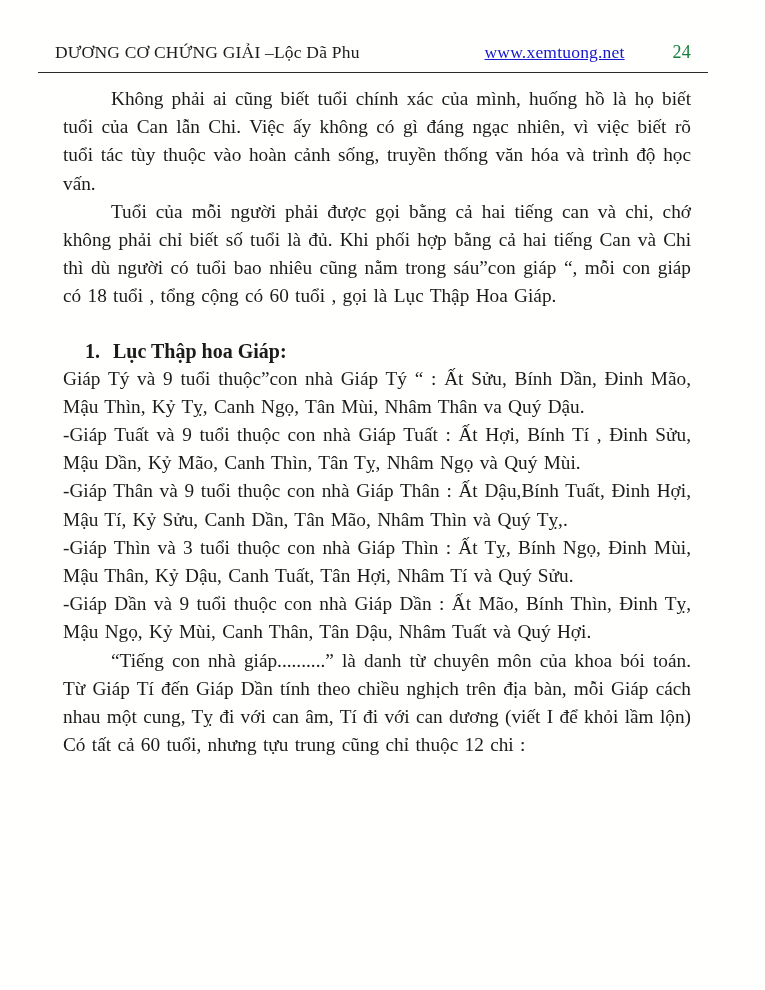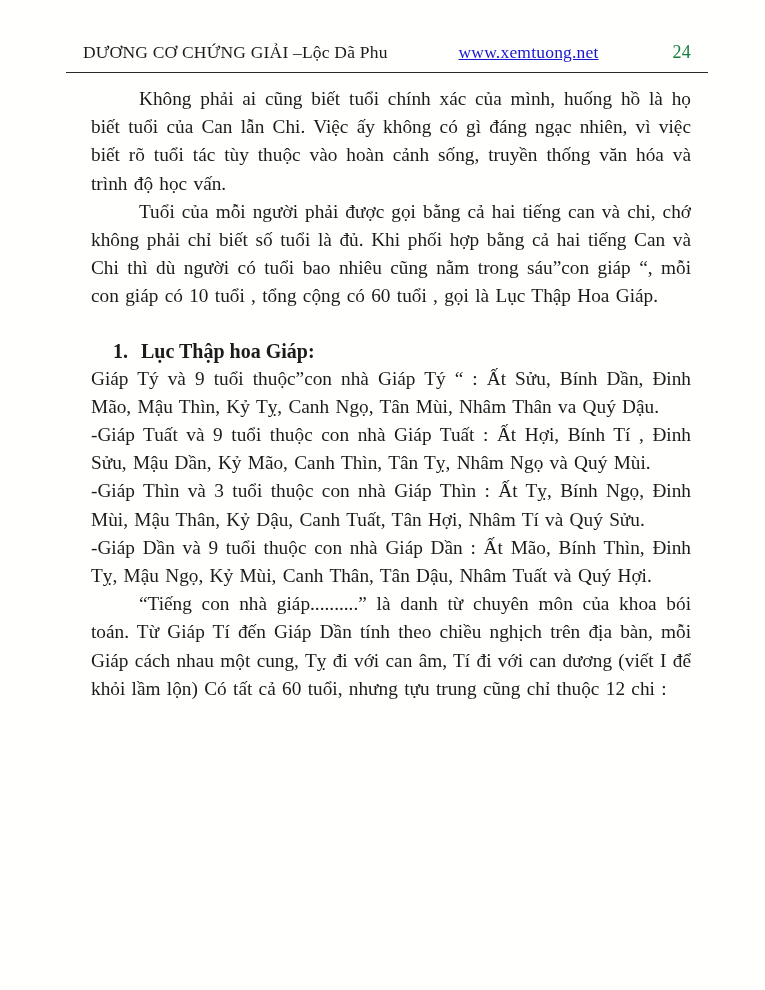--- a/index.html
+++ b/index.html
@@ -7,39 +7,39 @@
     padding: 0;
     background: #ffffff;
     width: 765px;
     height: 990px;
     overflow: hidden;
   }
   .page {
     box-sizing: border-box;
     width: 765px;
     height: 990px;
-    padding: 42px 74px 0 83px;
+    padding: 42px 74px 0 55px;
     background: #fffffe;
     font-family: "Liberation Serif", "DejaVu Serif", serif;
     color: #1b1b1b;
   }
   .header {
     display: flex;
     justify-content: space-between;
     align-items: baseline;
     font-size: 17.5px;
     letter-spacing: 0.2px;
   }
   .header-title {
     white-space: nowrap;
   }
   .header-right {
     display: flex;
     align-items: flex-start;
-    gap: 74px;
+    gap: 48px;
   }
   .header-link {
     color: #1717cc;
     text-decoration: underline;
     cursor: pointer;
   }
   .page-number {
     font-size: 18px;
     color: #15803d;
   }
@@ -89,30 +89,31 @@
       <span class="page-number">24</span>
     </span>
   </div>
 
   <div class="header-rule"></div>
 
   <div class="content">
 
     <p class="para indent">Không phải ai cũng biết tuổi chính xác của mình, huống hồ là họ biết tuổi của Can lẫn Chi. Việc ấy không có gì đáng ngạc nhiên, vì việc biết rõ tuổi tác tùy thuộc vào hoàn cảnh sống, truyền thống văn hóa và trình độ học vấn.</p>
 
-    <p class="para indent">Tuổi của mỗi người phải được gọi bằng cả hai tiếng can và chi, chớ không phải chỉ biết số tuổi là đủ. Khi phối hợp bằng cả hai tiếng Can và Chi thì dù người có tuổi bao nhiêu cũng nằm trong sáu”con giáp “, mỗi con giáp có 10 tuổi , tổng cộng có 60 tuổi , gọi là Lục Thập Hoa Giáp.</p>
+    <p class="para indent">Tuổi của mỗi người phải được gọi bằng cả hai tiếng can và chi, chớ không phải chỉ biết số tuổi là đủ. Khi phối hợp bằng cả hai tiếng Can và Chi thì dù người có tuổi bao nhiêu cũng nằm trong sáu”con giáp “, mỗi con giáp có 18 tuổi , tổng cộng có 60 tuổi , gọi là Lục Thập Hoa Giáp.</p>
 
     <div class="heading">
       <span class="num">1.</span>
       <span class="txt">Lục Thập hoa Giáp:</span>
     </div>
 
     <div class="entries">
       <p class="para">Giáp Tý và 9 tuổi thuộc”con nhà Giáp Tý “ : Ất Sửu, Bính Dần, Đinh Mão, Mậu Thìn, Kỷ Tỵ, Canh Ngọ, Tân Mùi, Nhâm Thân va Quý Dậu.</p>
       <p class="para">-Giáp Tuất và 9 tuổi thuộc con nhà Giáp Tuất : Ất Hợi, Bính Tí , Đinh Sửu, Mậu Dần, Kỷ Mão, Canh Thìn, Tân Tỵ, Nhâm Ngọ và Quý Mùi.</p>
+      <p class="para">-Giáp Thân và 9 tuổi thuộc con nhà Giáp Thân : Ất Dậu,Bính Tuất, Đinh Hợi, Mậu Tí, Kỷ Sửu, Canh Dần, Tân Mão, Nhâm Thìn và Quý Tỵ,.</p>
       <p class="para">-Giáp Thìn và 3 tuổi thuộc con nhà Giáp Thìn : Ất Tỵ, Bính Ngọ, Đinh Mùi, Mậu Thân, Kỷ Dậu, Canh Tuất, Tân Hợi, Nhâm Tí và Quý Sửu.</p>
       <p class="para">-Giáp Dần và 9 tuổi thuộc con nhà Giáp Dần : Ất Mão, Bính Thìn, Đinh Tỵ, Mậu Ngọ, Kỷ Mùi, Canh Thân, Tân Dậu, Nhâm Tuất và Quý Hợi.</p>
     </div>
 
     <p class="para indent">“Tiếng con nhà giáp..........” là danh từ chuyên môn của khoa bói toán. Từ Giáp Tí đến Giáp Dần tính theo chiều nghịch trên địa bàn, mỗi Giáp cách nhau một cung, Tỵ đi với can âm, Tí đi với can dương (viết I để khỏi lầm lộn) Có tất cả 60 tuổi, nhưng tựu trung cũng chỉ thuộc 12 chi :</p>
 
   </div>
 </div>
 
 </body></html>

